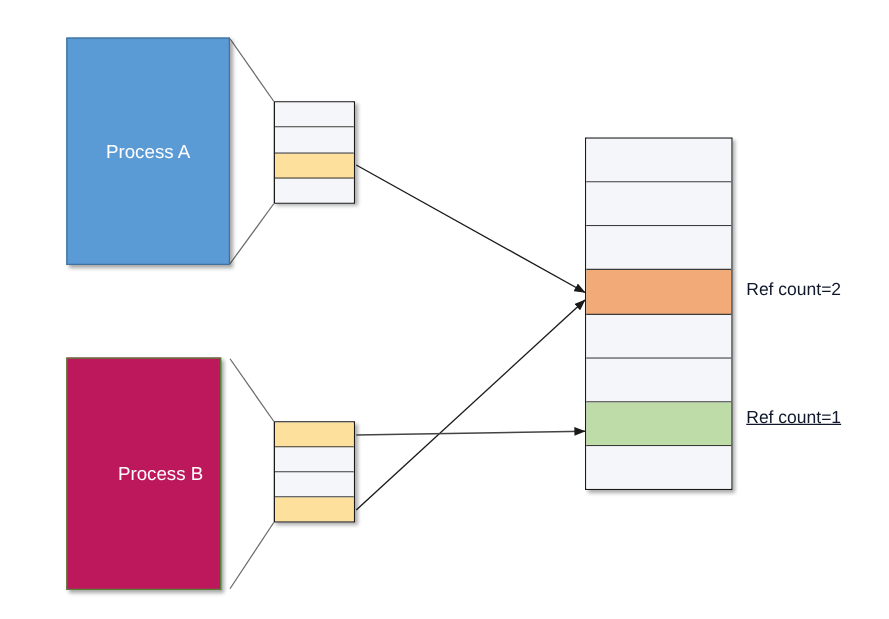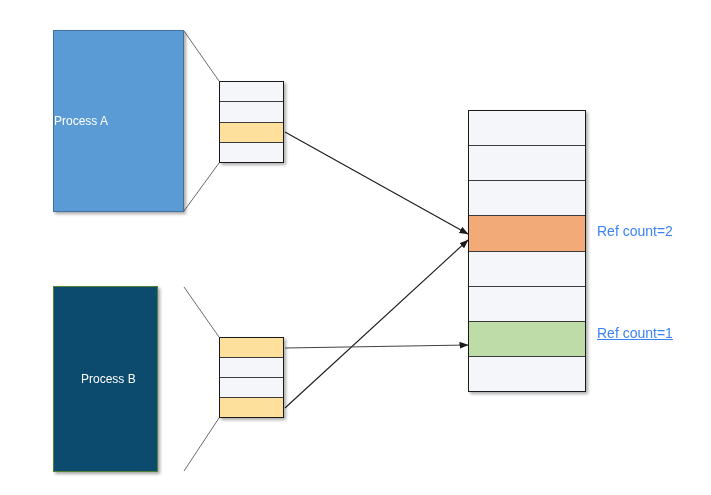--- a/index.html
+++ b/index.html
@@ -24,34 +24,34 @@
     pointer-events: none;
   }
   svg.layer.under { z-index: 1; }
   svg.layer.over  { z-index: 3; }
 
   .proc-box {
     position: absolute;
     z-index: 2;
     display: flex;
     align-items: center;
-    justify-content: flex-start;
+    justify-content: center;
     color: #ffffff;
-    font-size: 12px;
+    font-size: 15px;
     box-sizing: border-box;
     box-shadow: 2px 2px 3px rgba(0,0,0,0.35);
   }
   .proc-a {
     left: 53px; top: 30px; width: 131px; height: 182px;
     background: #5B9BD5;
     border: 1px solid #41719C;
   }
   .proc-b {
-    left: 53px; top: 286px; width: 105px; height: 186px;
-    background: #0c4a6e;
+    left: 53px; top: 286px; width: 124px; height: 186px;
+    background: #be185d;
     border: 1px solid #548235;
     padding-left: 27px;
   }
 
   .page-table {
     position: absolute;
     z-index: 2;
     box-sizing: border-box;
     border: 1.5px solid #1a1a1a;
     background: #F4F6F9;
@@ -71,21 +71,21 @@
   .page-table .row.hl-green  { background: #BDDCA8; }
 
   .tbl-a { left: 219px; top: 81px;  width: 65px;  height: 82px; }
   .tbl-b { left: 219px; top: 337px; width: 65px;  height: 81px; }
   .tbl-mem { left: 468px; top: 110px; width: 118px; height: 282px; }
 
   .ref-label {
     position: absolute;
     z-index: 3;
     font-size: 14px;
-    color: #3b82f6;
+    color: #0f172a;
     white-space: nowrap;
   }
   .ref-2 { left: 597px; top: 223px; }
   .ref-1 { left: 597px; top: 325px; text-decoration: underline; }
 </style>
 </head>
 <body>
 
 <div id="canvas">
 

